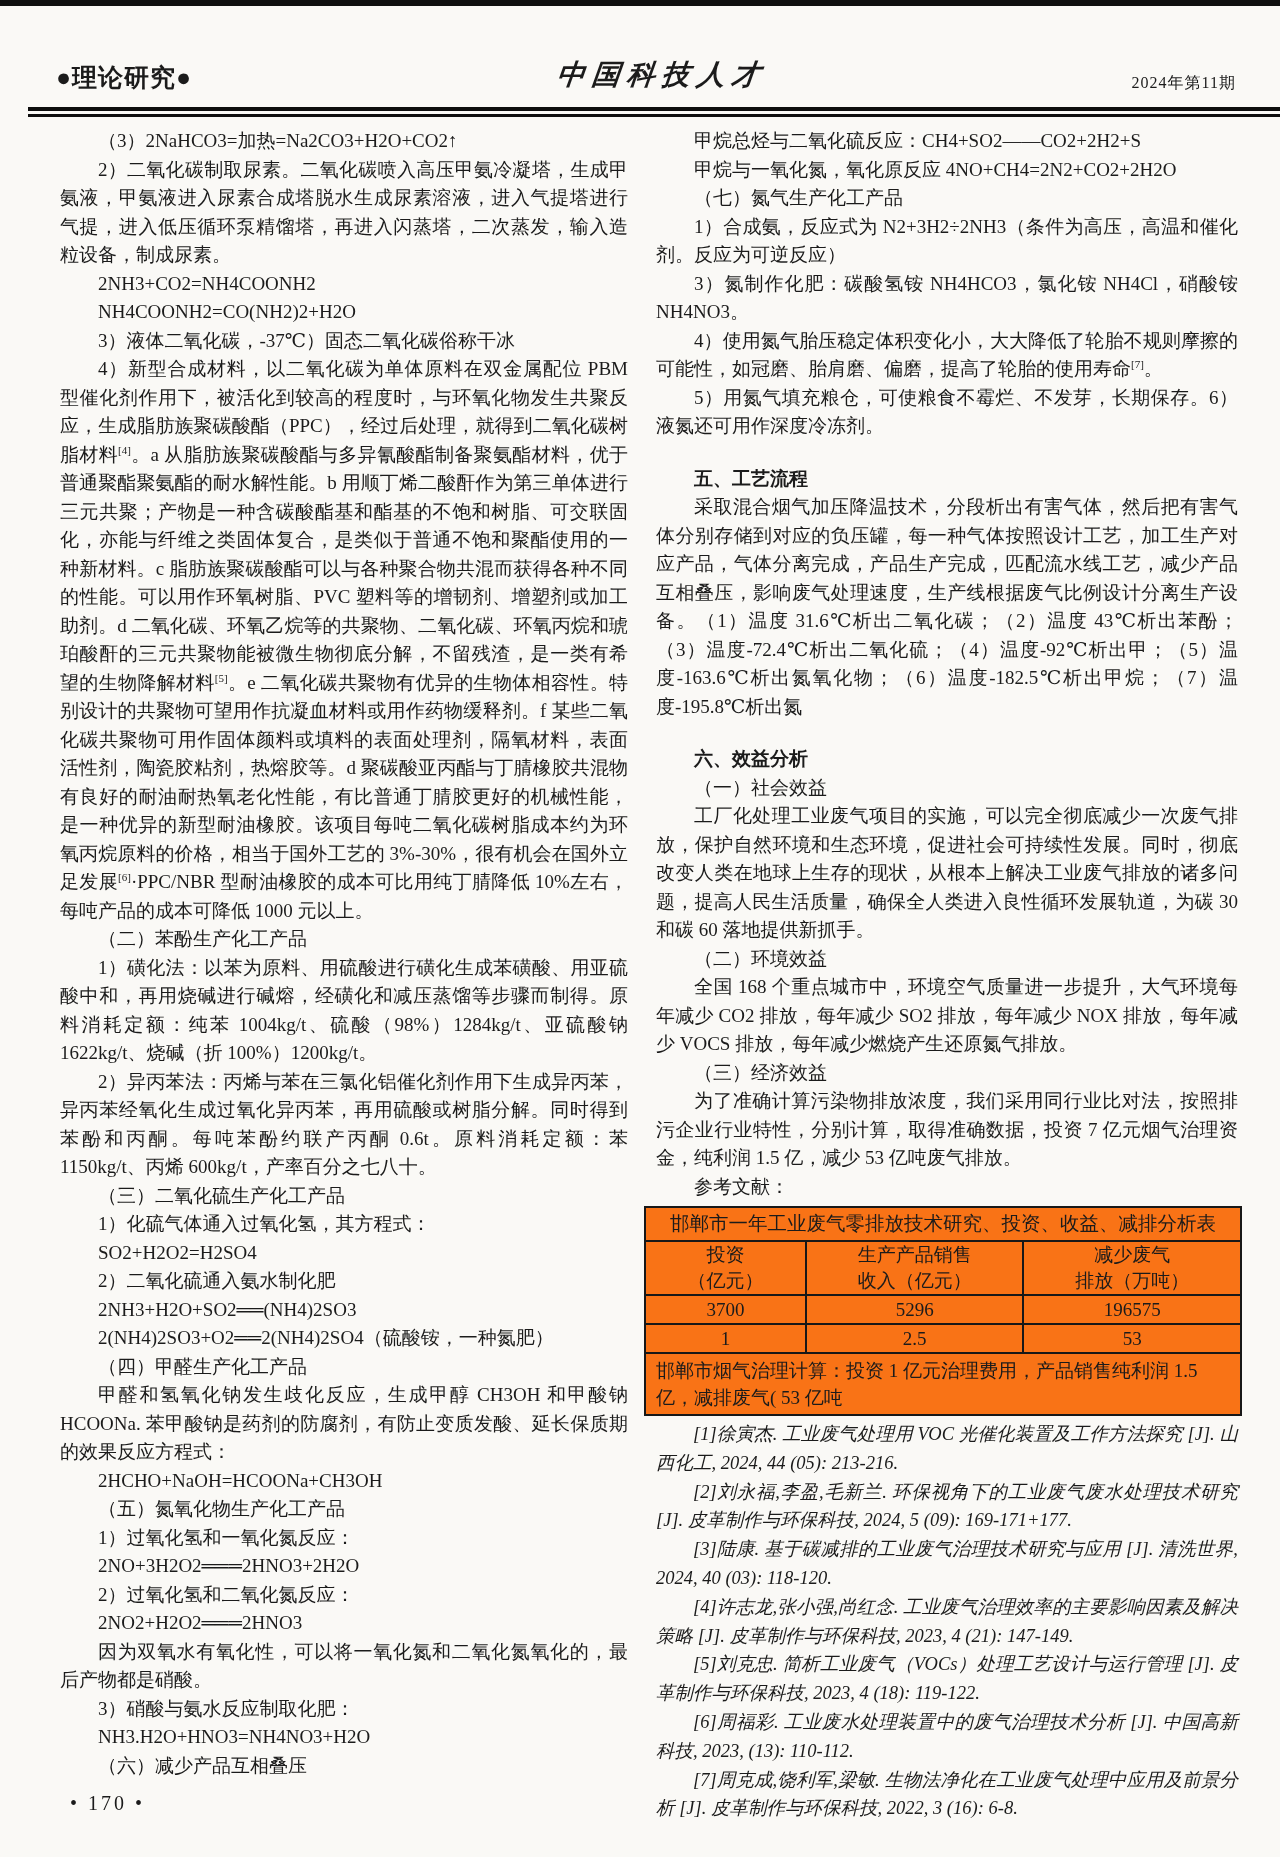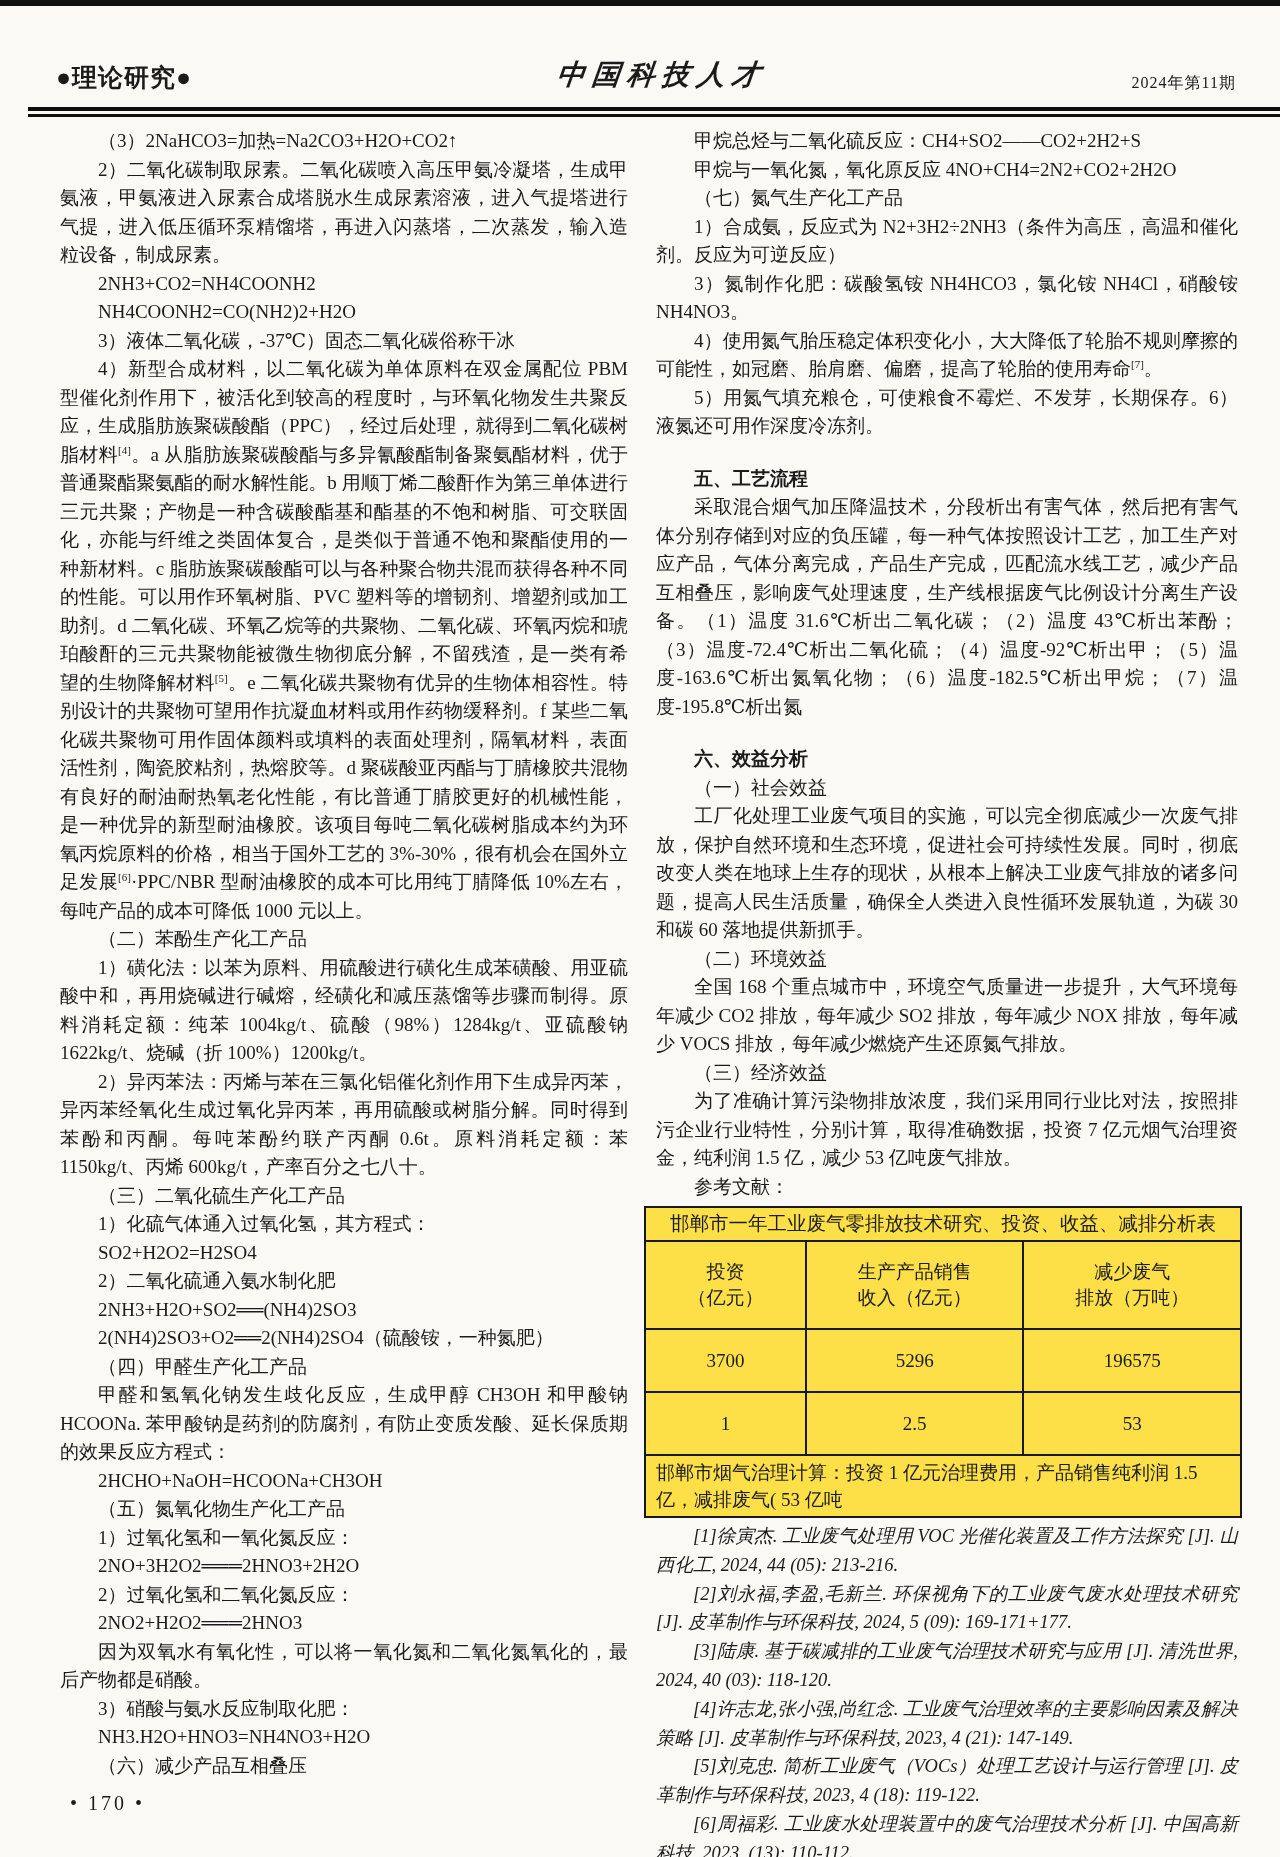--- a/index.html
+++ b/index.html
@@ -13,22 +13,22 @@
   .h-left{font-family:"Liberation Sans","DejaVu Sans",sans-serif;font-weight:700;font-size:25px;letter-spacing:1px;}
   .h-center{font-size:28px;font-weight:700;font-style:italic;letter-spacing:7px;transform:skewX(-6deg);}
   .h-right{font-size:16px;letter-spacing:1px;}
   .double-rule{position:absolute;top:107px;left:28px;right:0;height:3px;border-top:4px solid #0e0e0e;border-bottom:3px solid #0e0e0e;}
   .columns{position:absolute;top:127px;left:60px;width:1178px;display:flex;gap:28px;}
   .col-left{width:568px;}
   .col-right{width:582px;}
   .para{margin:0;font-size:19px;line-height:28.5px;text-indent:2em;text-align:justify;}
   .para.bold{font-weight:700;margin-top:24px;}
   .para sup{font-size:11px;line-height:0;vertical-align:super;}
-  .analysis-table{width:calc(100% + 16px);margin:5px 0 4px -12px;border-collapse:collapse;table-layout:fixed;background:#fde047;}
-  .analysis-table td,.analysis-table th{border:2px solid #181818;font-size:19px;font-weight:400;text-align:center;padding:17px 4px;color:#1b1b1b;}
+  .analysis-table{width:calc(100% + 16px);margin:5px 0 4px -12px;border-collapse:collapse;table-layout:fixed;background:#f97316;}
+  .analysis-table td,.analysis-table th{border:2px solid #181818;font-size:19px;font-weight:400;text-align:center;padding:0 4px;color:#1b1b1b;}
   .col-1{width:27%;}.col-2{width:36.5%;}.col-3{width:36.5%;}
   .t-title td{font-size:19.5px;padding:3px 2px;line-height:26px;}
   .t-head{white-space:pre-line;line-height:26px;padding:4px 2px;}
   .t-data td{line-height:27px;}
   .t-note td{text-align:left;line-height:27px;padding:3px 10px;}
   .ref{margin:0;font-size:18.5px;line-height:28.8px;text-indent:2em;text-align:justify;font-style:italic;}
   .page-footer{position:absolute;left:70px;bottom:42px;font-size:20px;letter-spacing:3px;}
 </style>
 </head>
 <body>

